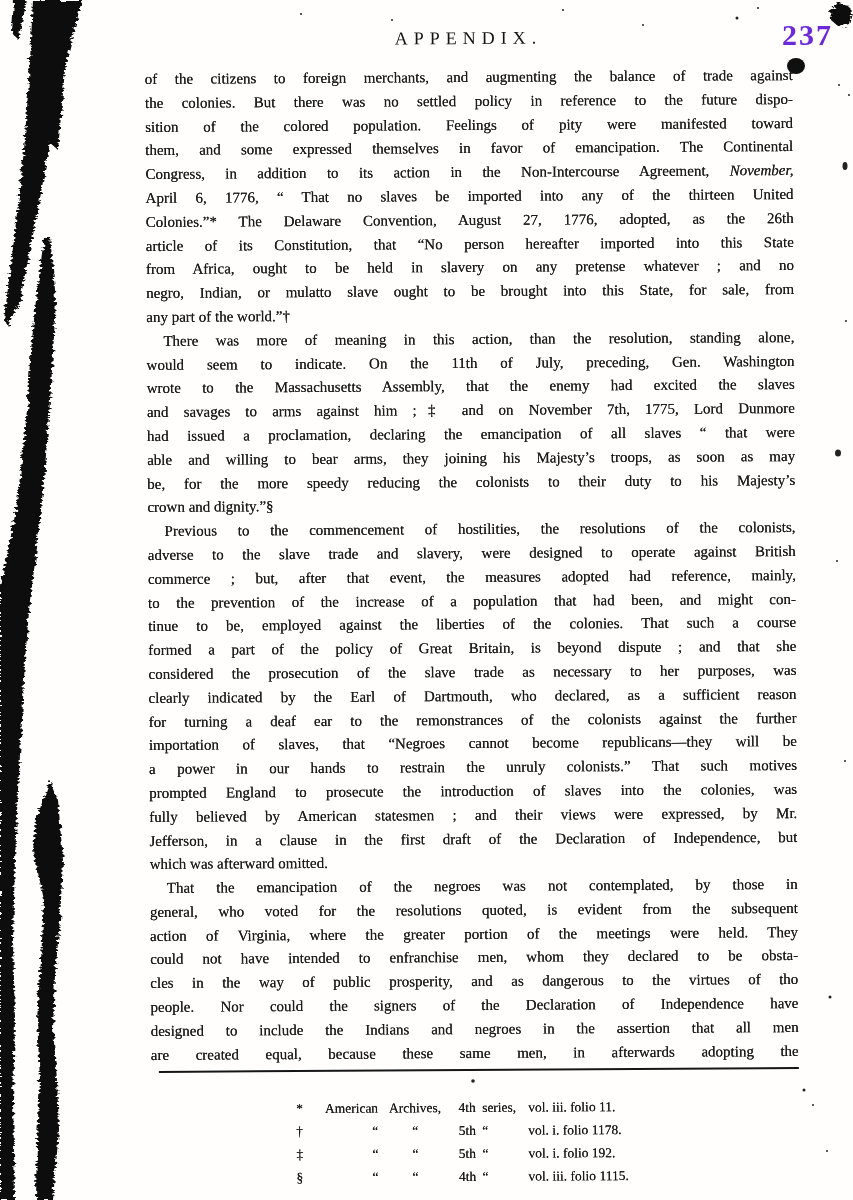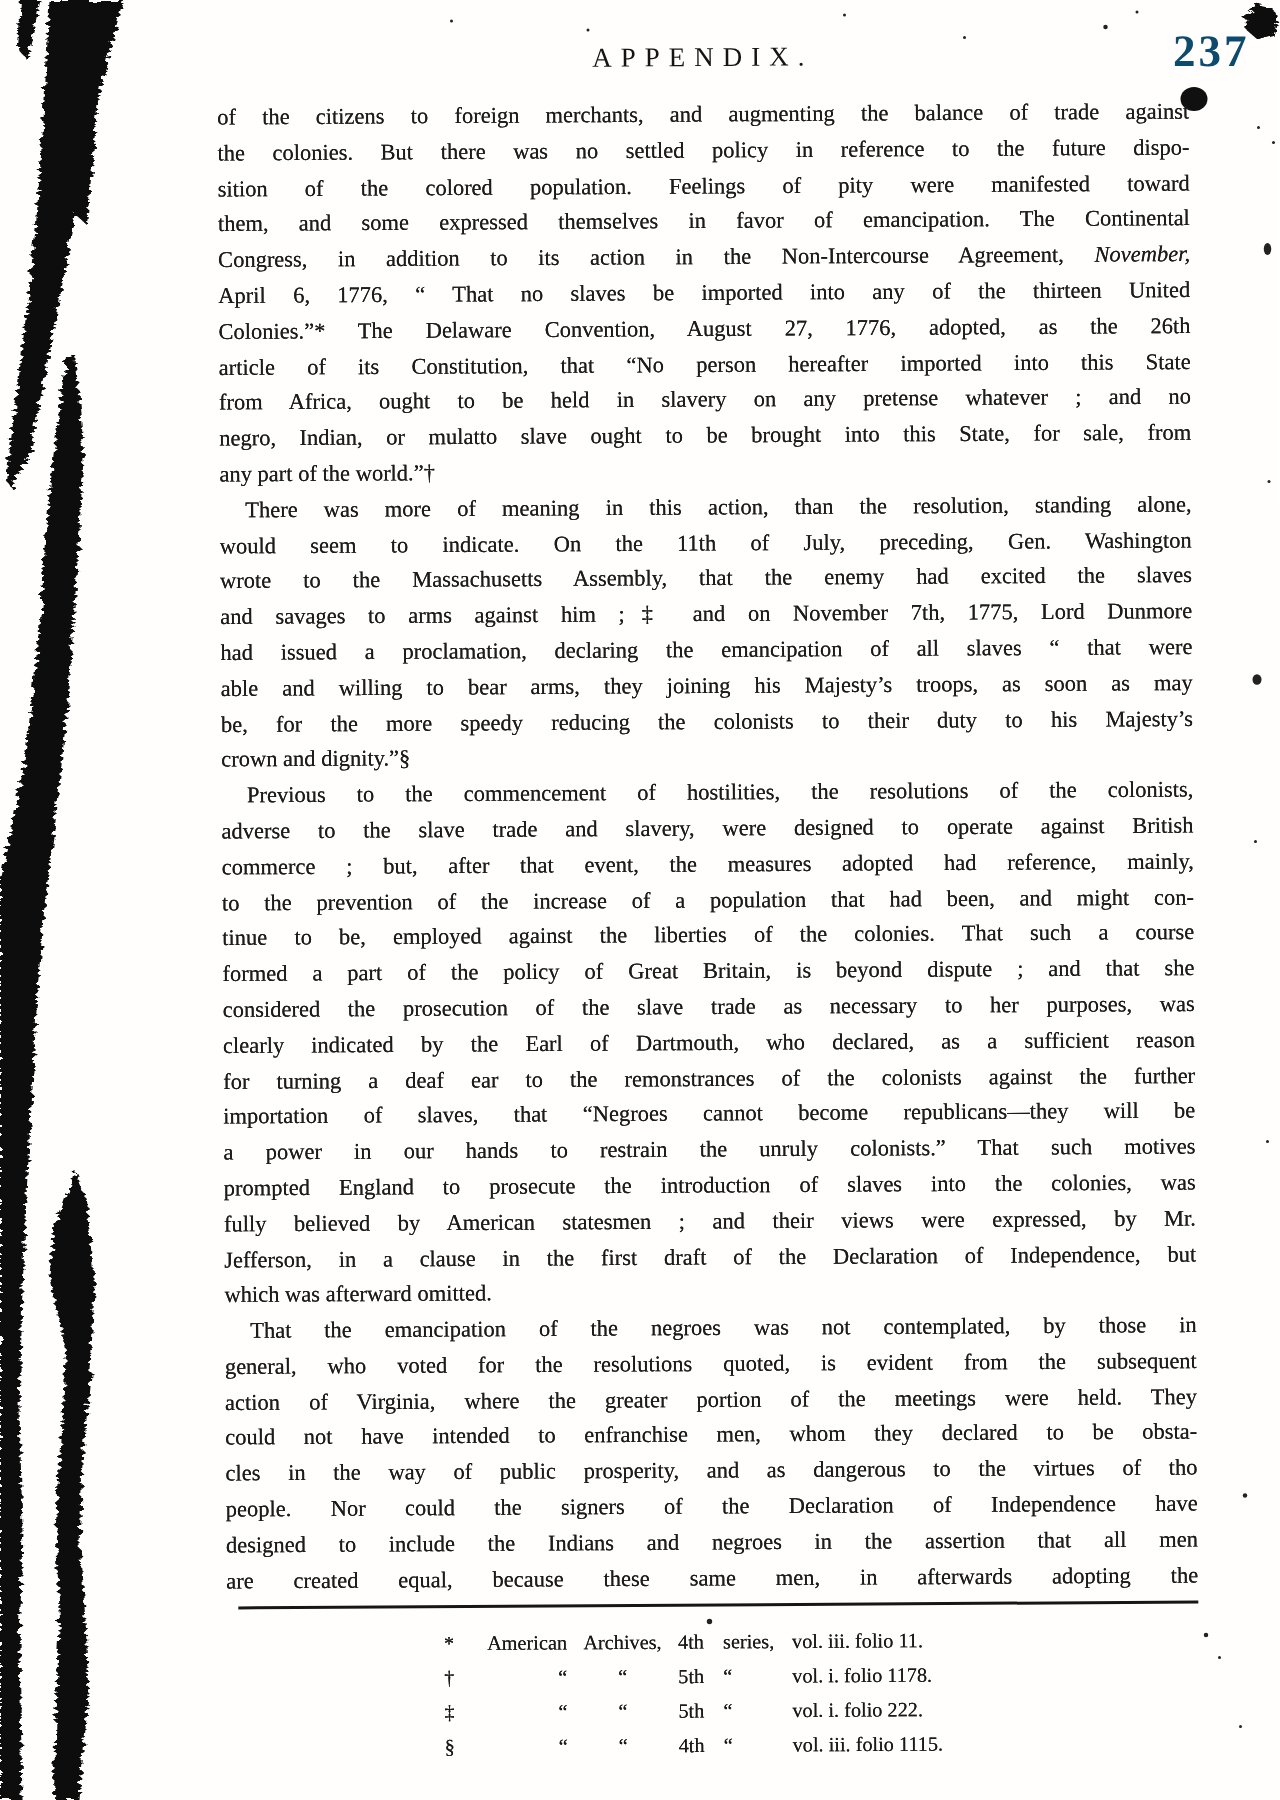--- a/index.html
+++ b/index.html
@@ -30,21 +30,21 @@
     font-size: 18px;
     letter-spacing: 6px;
     color: #141414;
   }
   .page-number {
     position: absolute;
     left: 782px; top: 18px;
     font-size: 30px;
     font-weight: bold;
     letter-spacing: 2px;
-    color: #0c4a6e;
+    color: #6d28d9;
   }
   .body-text {
     position: absolute;
     left: 0; top: 66px; width: 648px;
   }
   .line {
     height: 23.8px;
     line-height: 23.8px;
     font-size: 15px;
     text-align: justify;
@@ -72,23 +72,23 @@
   }
   .fn-row {
     display: flex;
     height: 23px;
     line-height: 23px;
     align-items: baseline;
   }
   .fn-sym { width: 16px; }
   .fn-c1  { width: 66px; text-align: right; }
   .fn-c2  { width: 74px; text-align: center; }
-  .fn-c3  { width: 30px; text-align: left; }
+  .fn-c3  { width: 30px; text-align: center; }
   .fn-c4  { width: 36px; text-align: left; }
-  .fn-c5  { margin-left: 10px; }
+  .fn-c5  { margin-left: 10px; margin-top: 13px; }
   .artifacts {
     position: absolute;
     left: 0; top: 0;
     pointer-events: none;
   }
 </style>
 </head>
 <body>
 
 <div class="page">
@@ -215,21 +215,21 @@
           <span class="fn-c3">5th</span>
           <span class="fn-c4">“</span>
           <span class="fn-c5">vol. i. folio 1178.</span>
         </div>
         <div class="fn-row">
           <span class="fn-sym">‡</span>
           <span class="fn-c1">“</span>
           <span class="fn-c2">“</span>
           <span class="fn-c3">5th</span>
           <span class="fn-c4">“</span>
-          <span class="fn-c5">vol. i. folio 222.</span>
+          <span class="fn-c5">vol. i. folio 192.</span>
         </div>
         <div class="fn-row">
           <span class="fn-sym">§</span>
           <span class="fn-c1">“</span>
           <span class="fn-c2">“</span>
           <span class="fn-c3">4th</span>
           <span class="fn-c4">“</span>
           <span class="fn-c5">vol. iii. folio 1115.</span>
         </div>
       </div>

